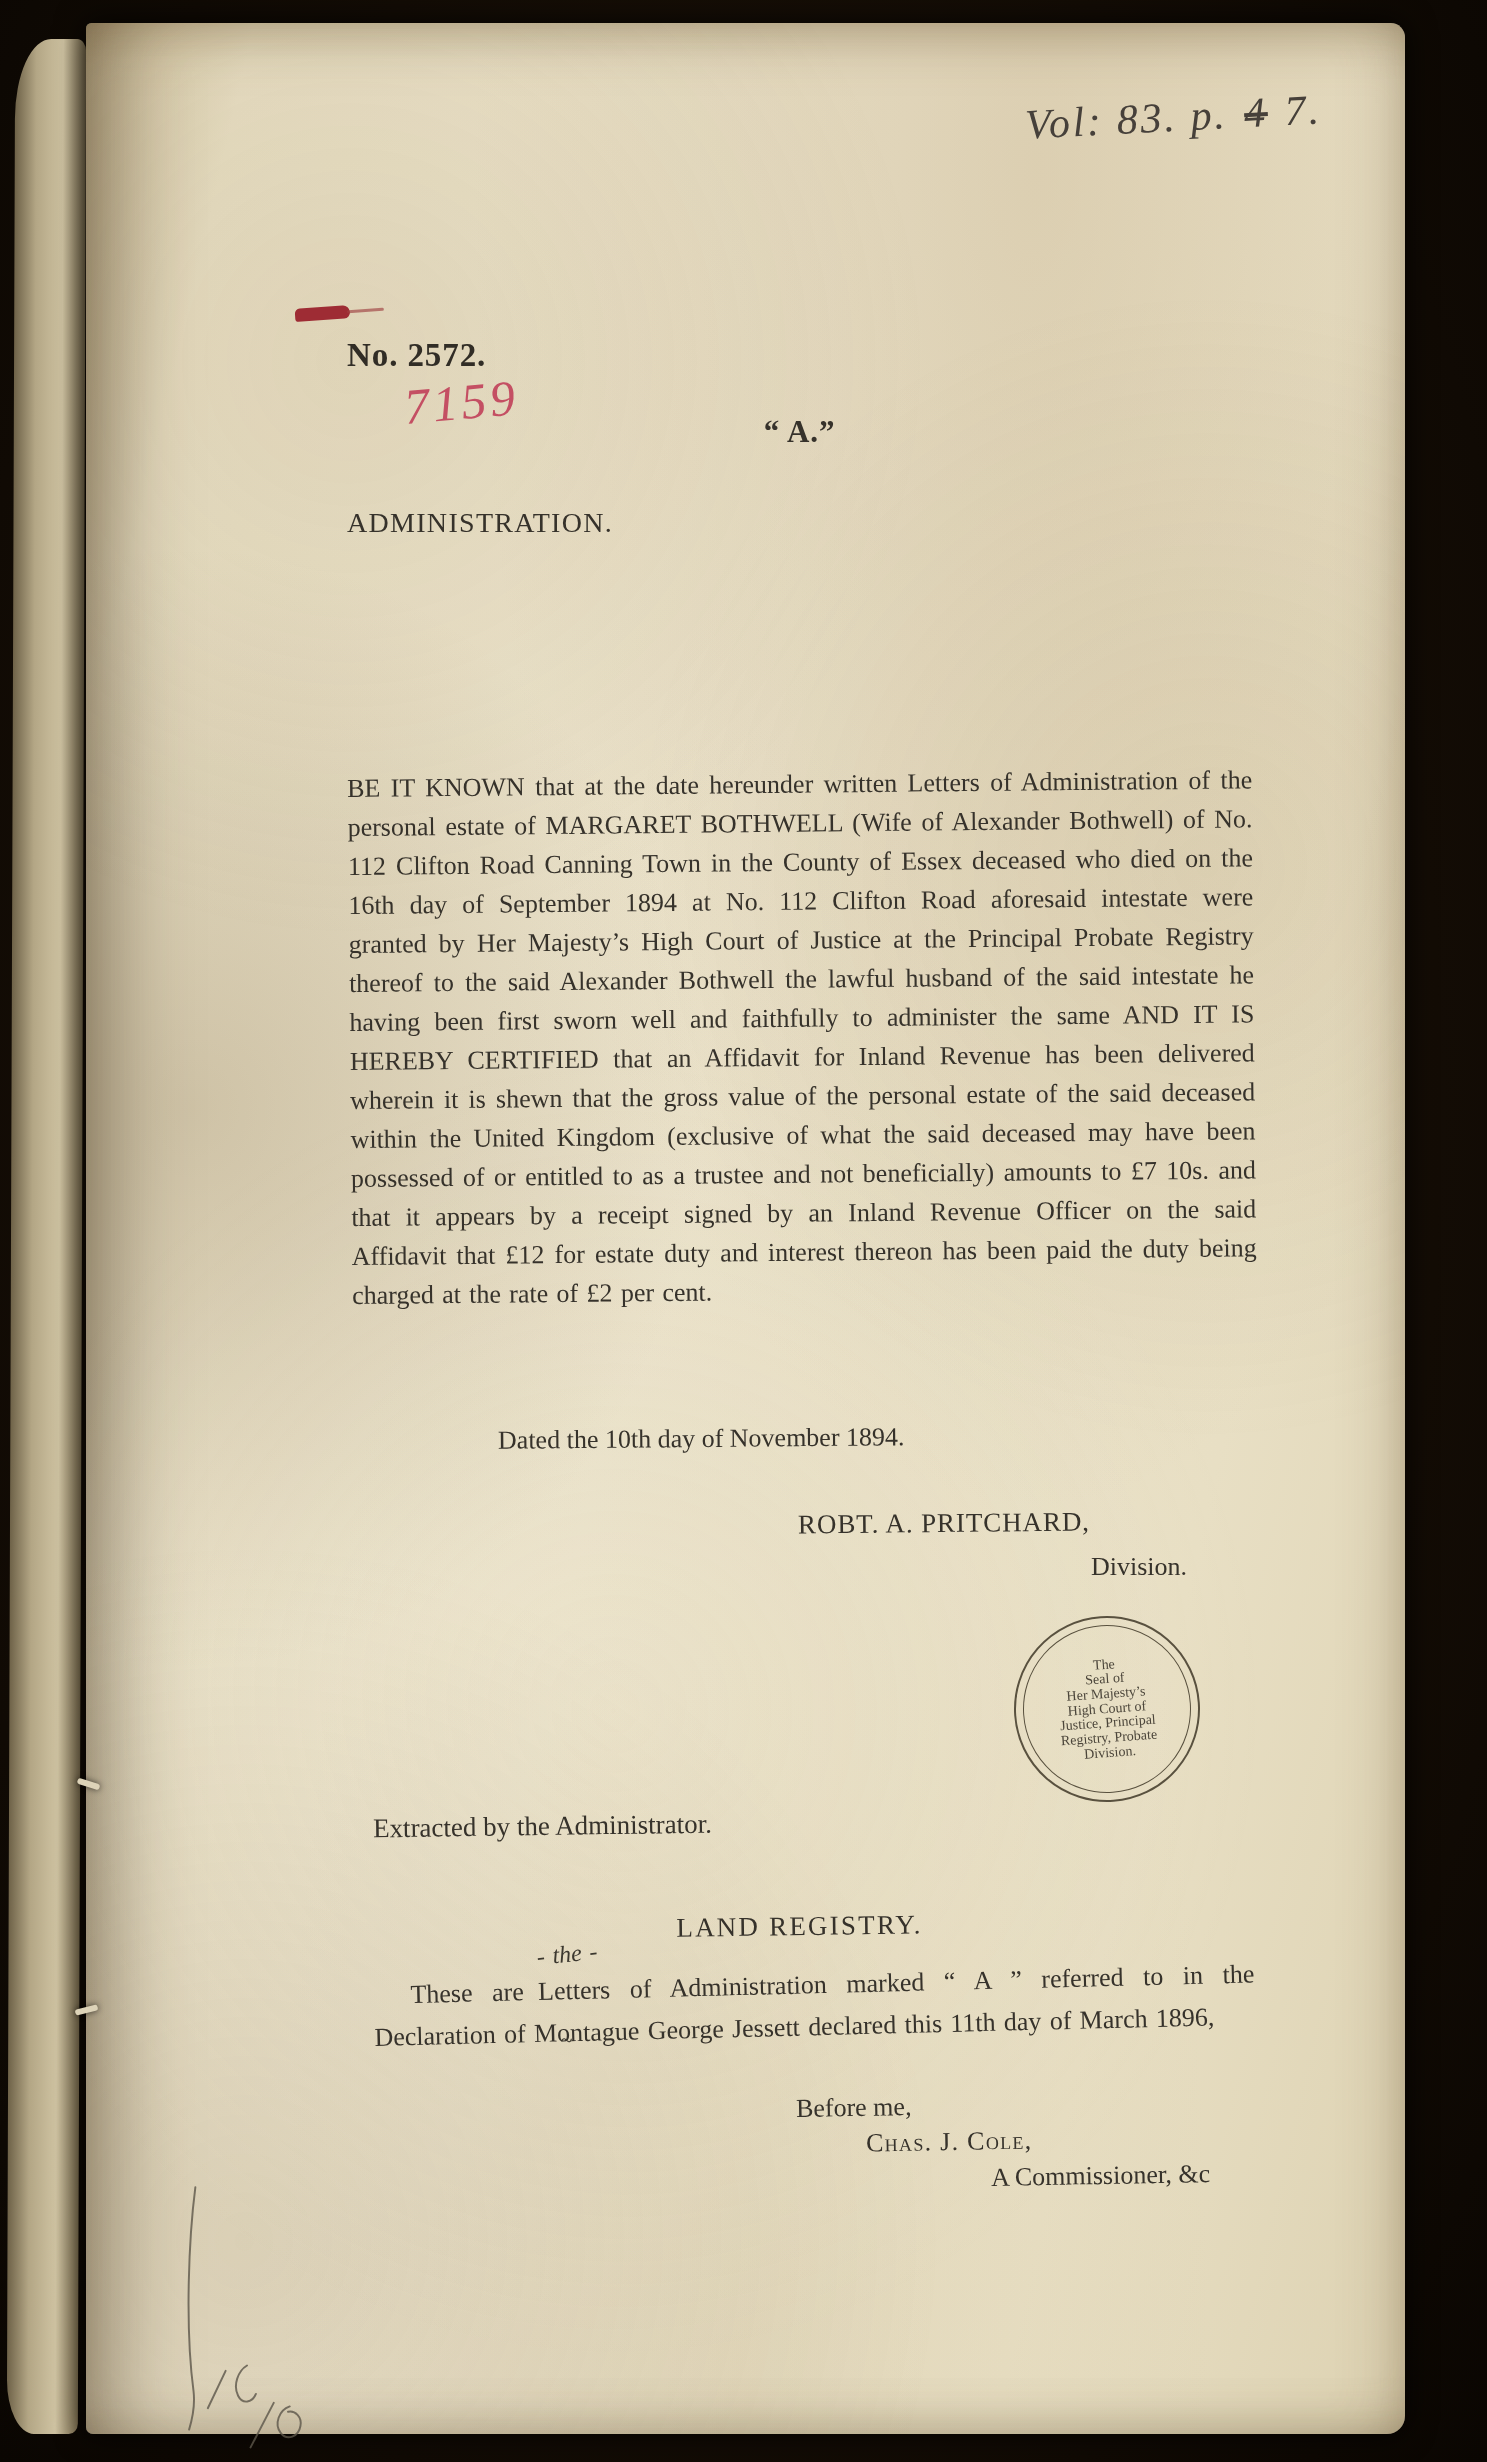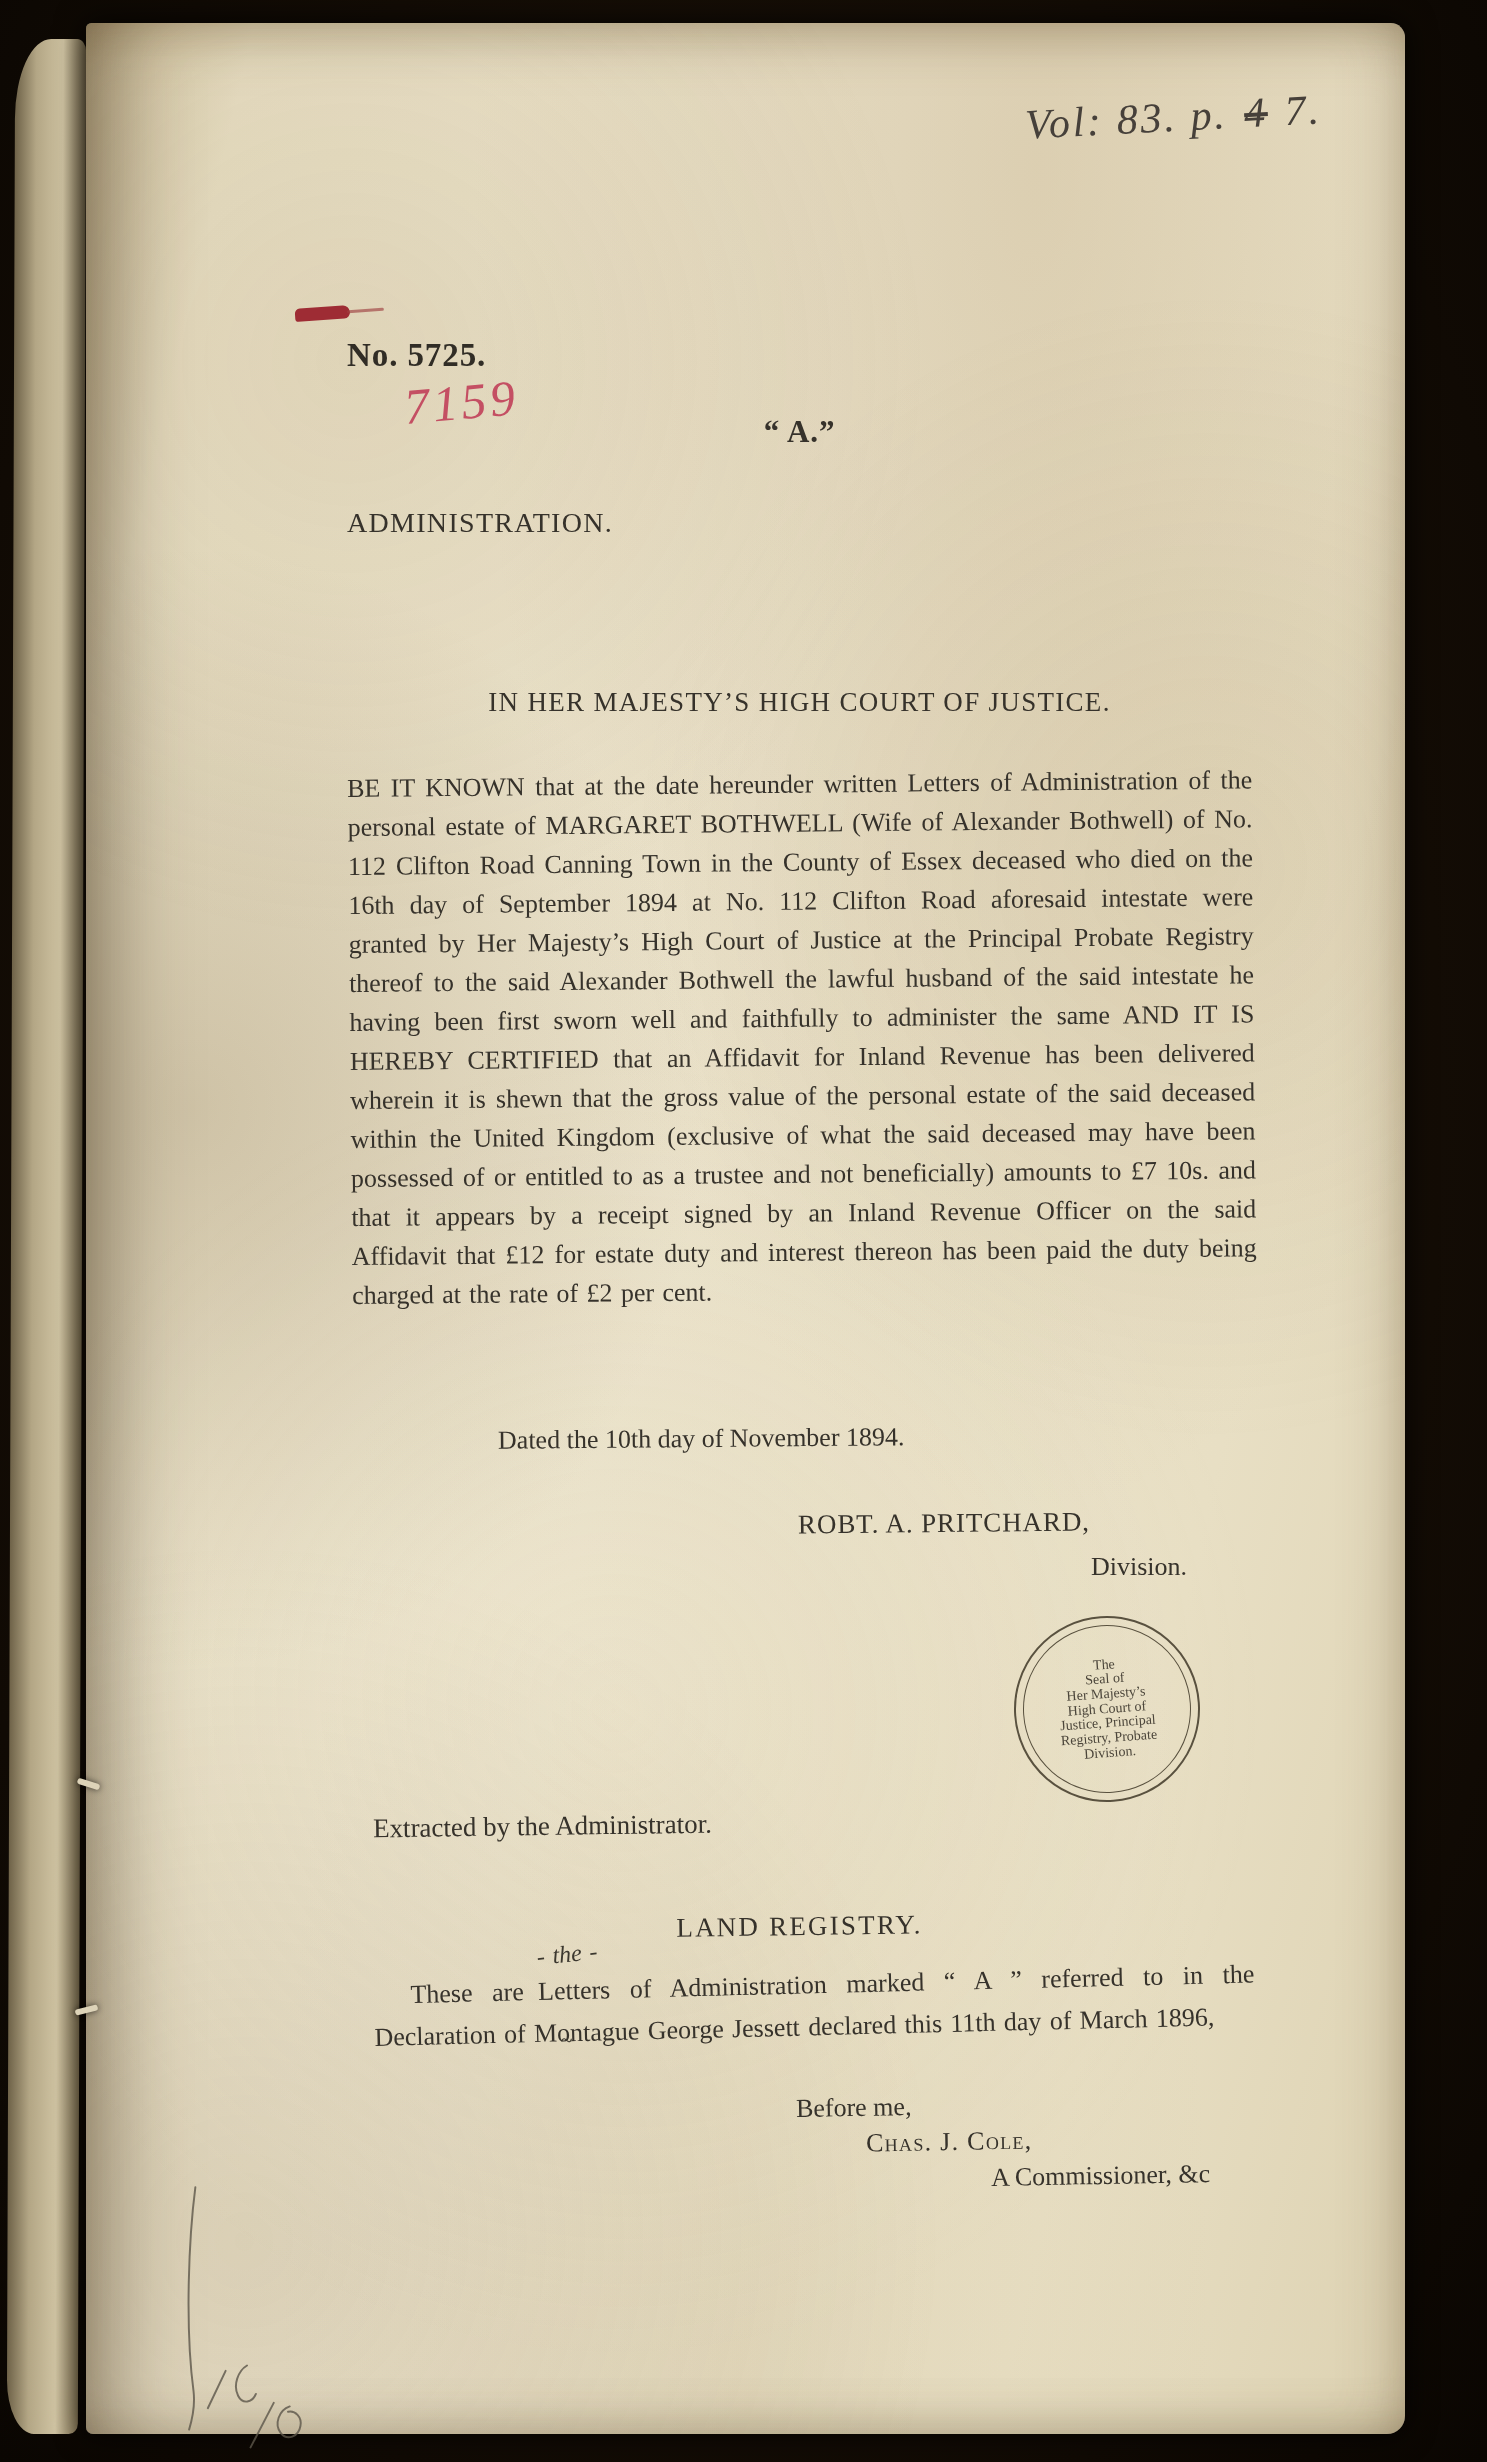--- a/index.html
+++ b/index.html
@@ -128,30 +128,29 @@
   <div class="page">
 
     <div class="vol-note hand">
       <span>Vol: 83. p.</span>
       <span class="struck">4</span>
       <span>7.</span>
     </div>
 
     <div class="red-mark"></div>
 
-    <div class="doc-number">No. 5725.</div>
+    <div class="doc-number">No. 2572.</div>
 
     <div class="red-number">7159</div>
 
     <div class="exhibit-mark">“ A.”</div>
 
     <div class="administration">ADMINISTRATION.</div>
 
 
-    <div class="court-title">IN HER MAJESTY’S HIGH COURT OF JUSTICE.</div>
 
     <p class="body-paragraph">BE IT KNOWN that at the date hereunder written Letters of Administration of the personal estate of MARGARET BOTHWELL (Wife of Alexander Bothwell) of No. 112 Clifton Road Canning Town in the County of Essex deceased who died on the 16th day of September 1894 at No. 112 Clifton Road aforesaid intestate were granted by Her Majesty’s High Court of Justice at the Principal Probate Registry thereof to the said Alexander Bothwell the lawful husband of the said intestate he having been first sworn well and faithfully to administer the same AND IT IS HEREBY CERTIFIED that an Affidavit for Inland Revenue has been delivered wherein it is shewn that the gross value of the personal estate of the said deceased within the United Kingdom (exclusive of what the said deceased may have been possessed of or entitled to as a trustee and not beneficially) amounts to £7 10s. and that it appears by a receipt signed by an Inland Revenue Officer on the said Affidavit that £12 for estate duty and interest thereon has been paid the duty being charged at the rate of £2 per cent.</p>
 
     <div class="dated-line">Dated the 10th day of November 1894.</div>
 
     <div class="registrar-name">ROBT. A. PRITCHARD,</div>
     <div class="registrar-title">Division.</div>
 
     <div class="seal">
       <div class="seal-ring">

